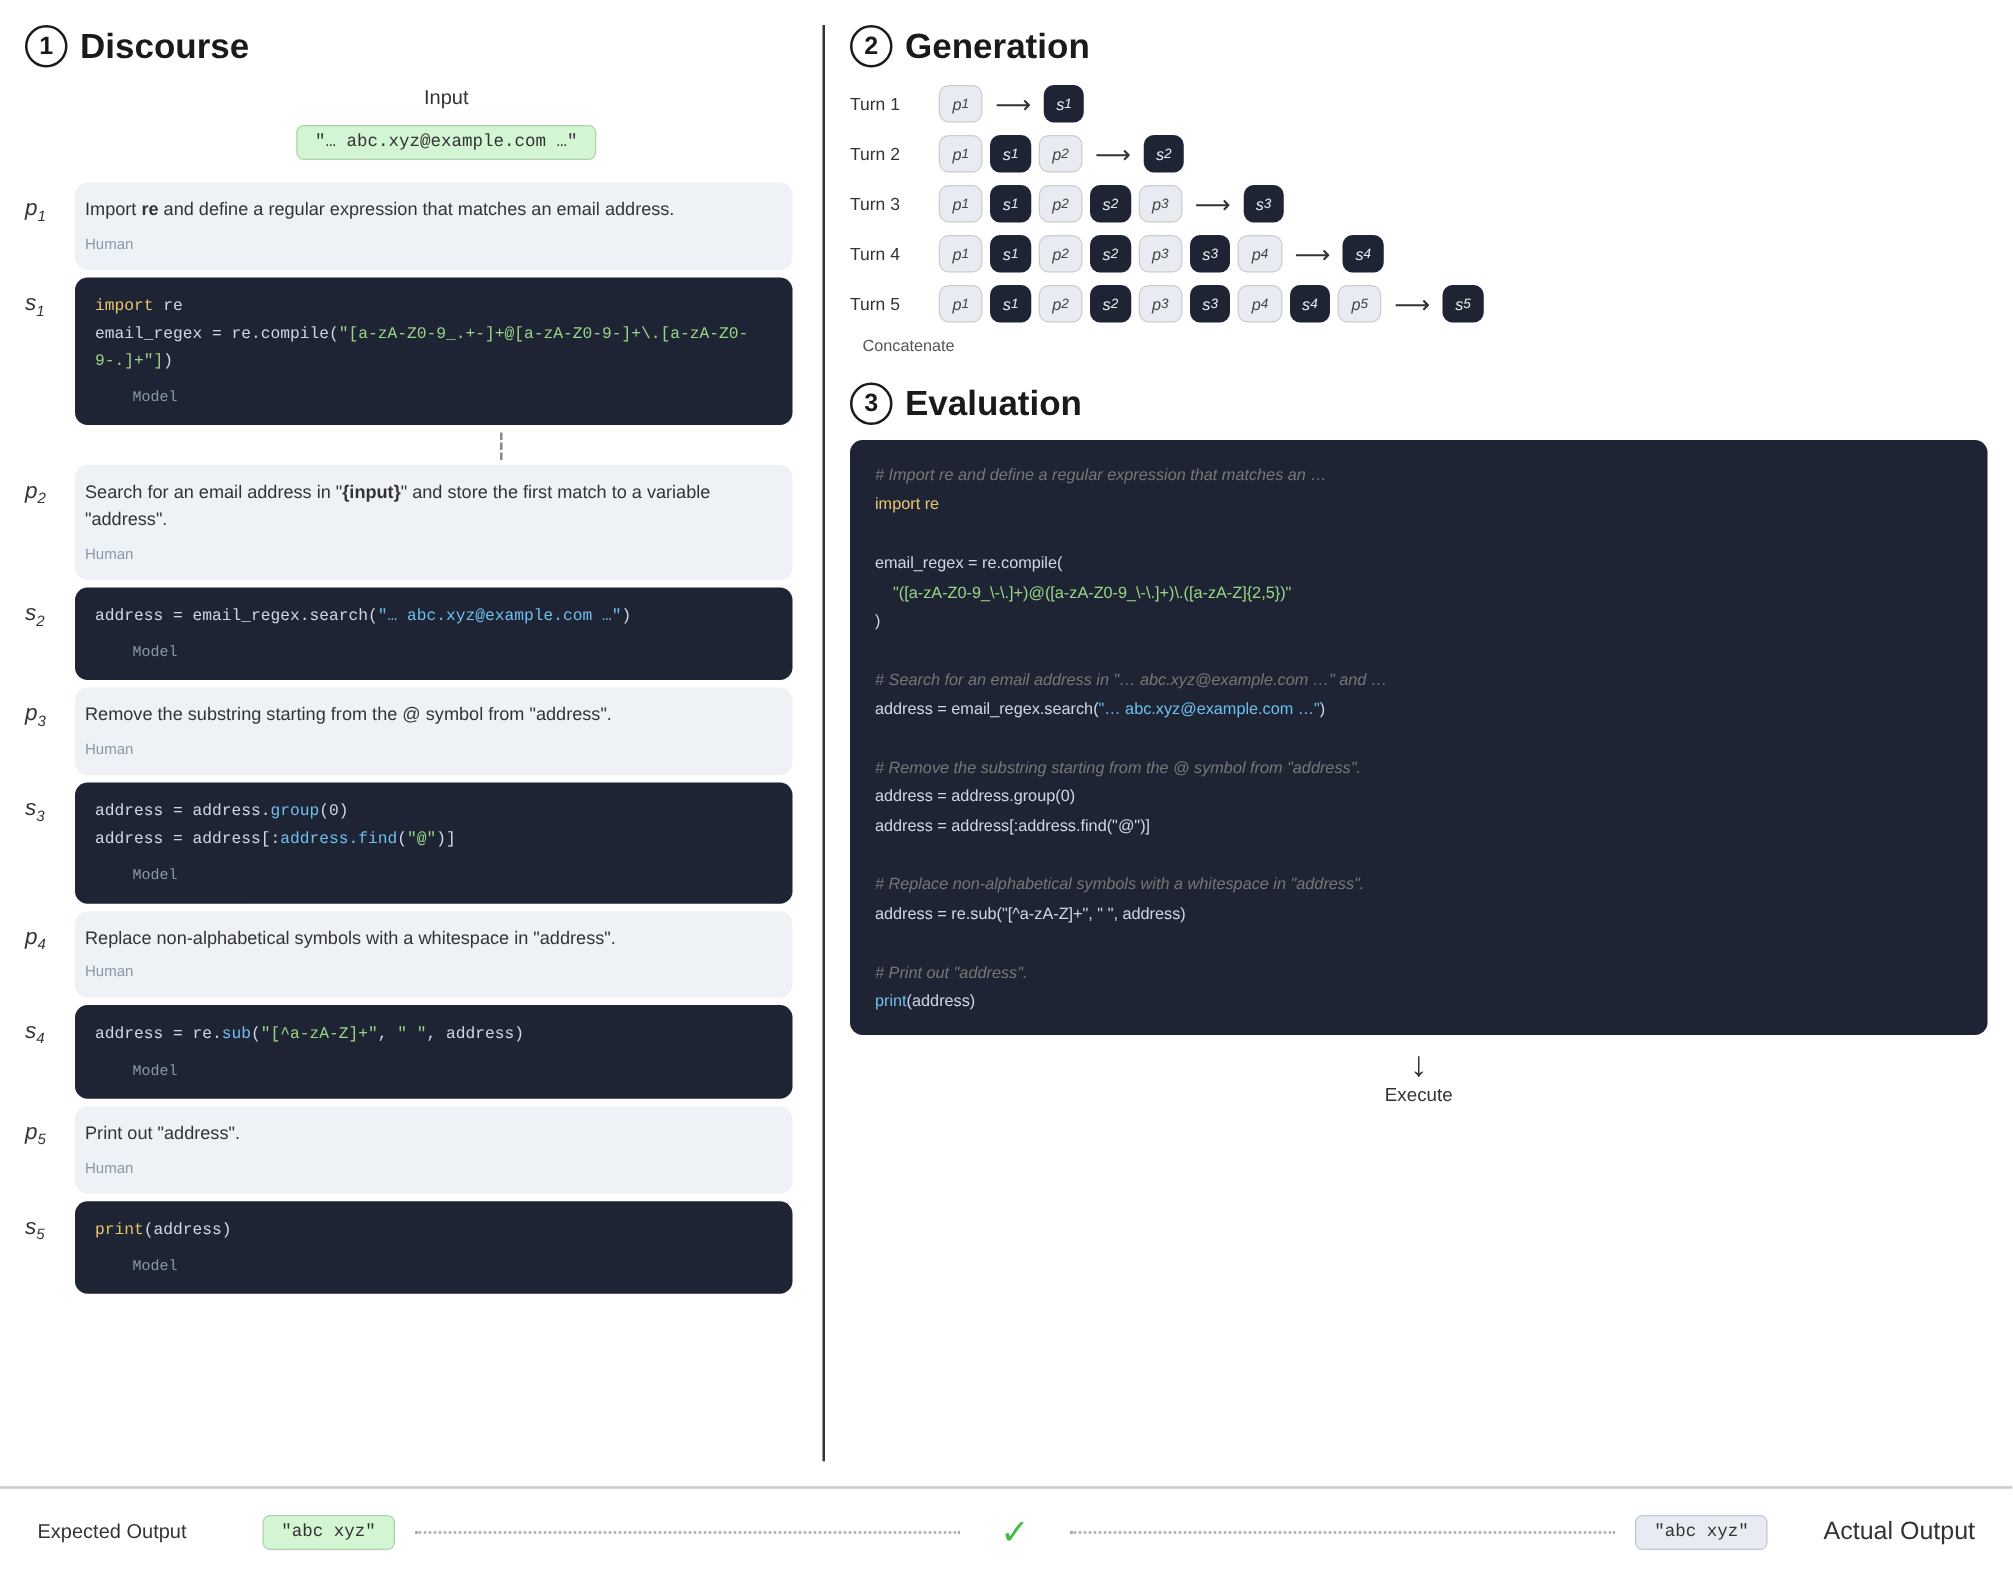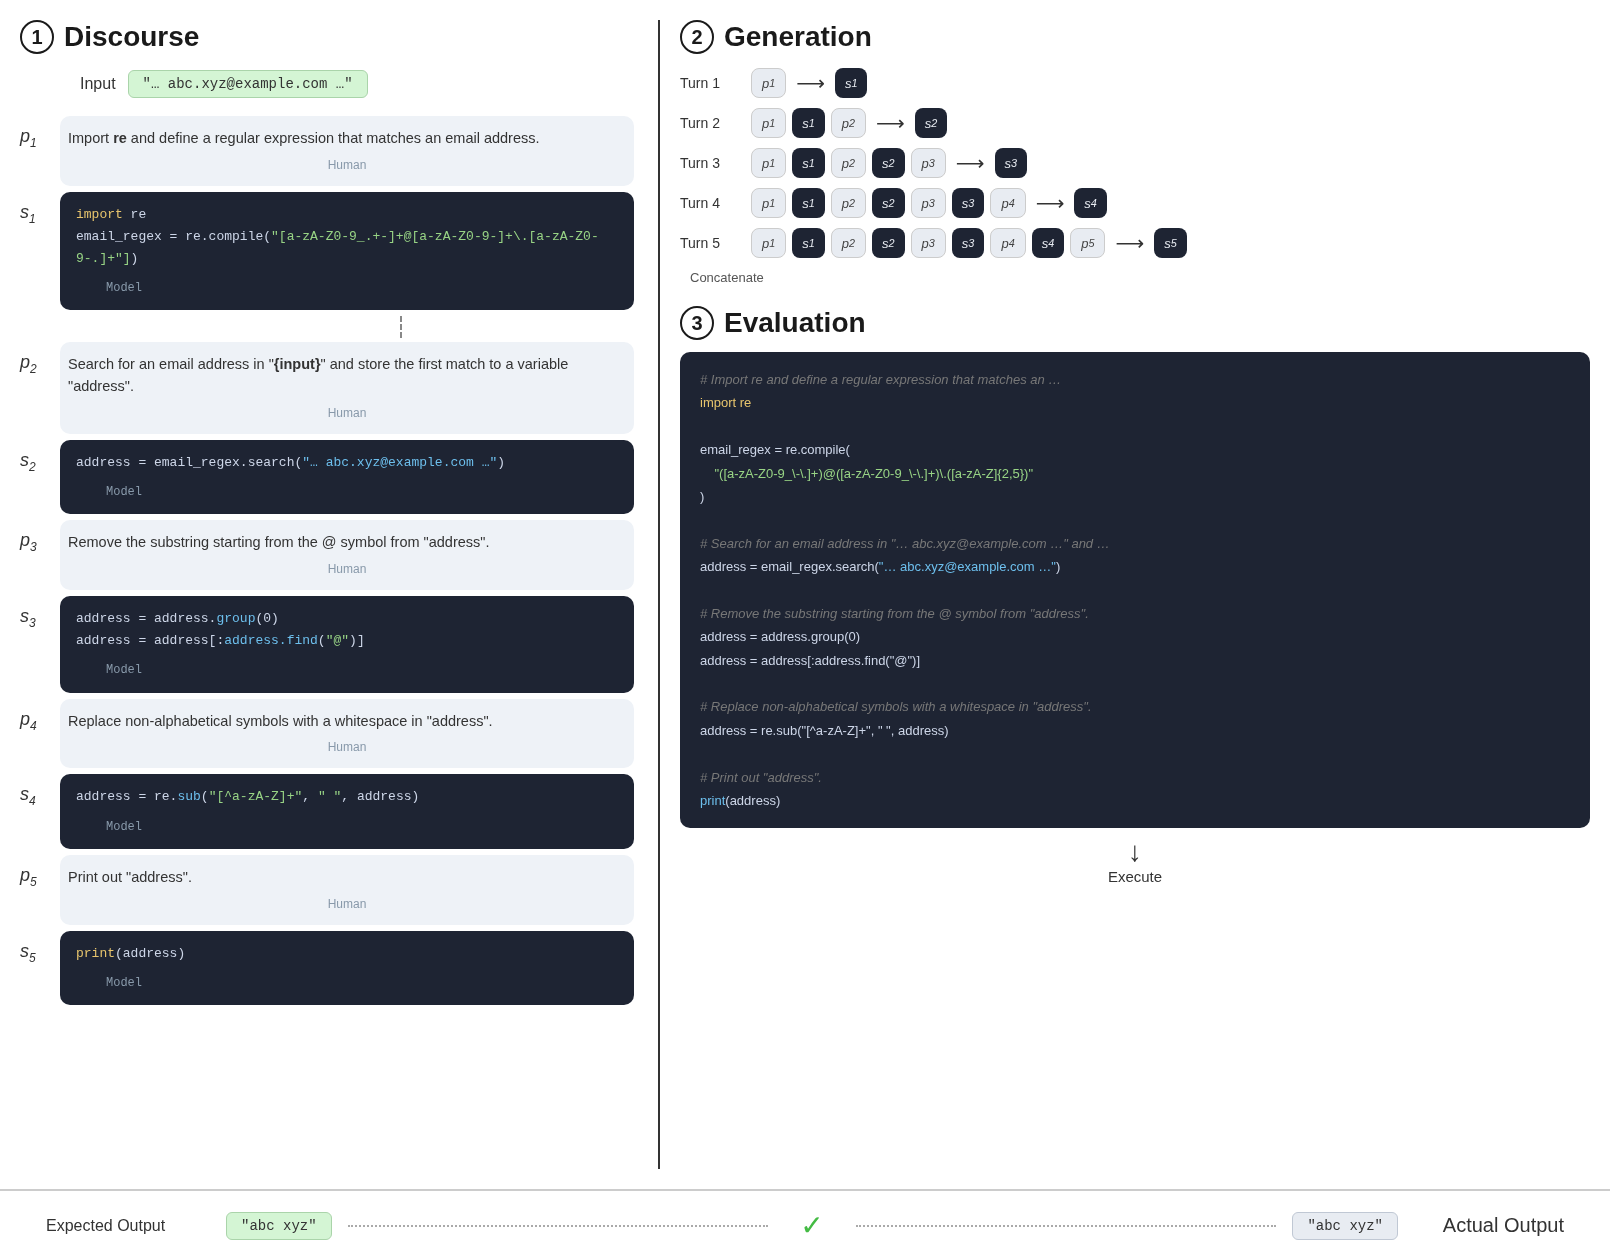--- a/index.html
+++ b/index.html
@@ -44,20 +44,21 @@
       font-size: 20px;
       font-weight: 700;
       flex-shrink: 0;
     }
     .input-row {
       display: flex;
       align-items: center;
       gap: 12px;
       margin-bottom: 18px;
       padding-left: 60px;
+      flex-direction: column;
     }
     .input-label {
       font-size: 16px;
       color: #333;
     }
     .input-box-green {
       background: #d4f5d4;
       border: 1.5px solid #aad4aa;
       border-radius: 6px;
       padding: 5px 14px;
@@ -98,21 +99,20 @@
       font-size: 14.5px;
       color: #333;
       flex: 1;
       line-height: 1.5;
     }
     .prompt-box b { font-weight: 700; }
     .prompt-box .role-label {
       color: #8899aa;
       font-size: 12px;
       margin-top: 6px;
-      text-align: center;
     }
     .code-box {
       background: #1e2433;
       border-radius: 10px;
       padding: 12px 16px;
       font-family: 'Courier New', monospace;
       font-size: 13px;
       color: #cdd6e8;
       flex: 1;
       line-height: 1.7;
@@ -196,21 +196,21 @@
       line-height: 1.8;
     }
     .eval-comment { color: #777; font-style: italic; }
     .eval-kw { color: #e8c56d; }
     .eval-fn { color: #6dbfed; }
     .eval-str { color: #98d485; }
     .eval-str-b { color: #6dbfed; }
     
     .bottom-bar {
       border-top: 2px solid #ccc;
-      padding: 18px 46px;
+      padding: 18px 30px;
       display: flex;
       align-items: center;
       gap: 0;
     }
     .expected-label {
       font-size: 16px;
       color: #333;
       min-width: 180px;
     }
     .expected-box {

